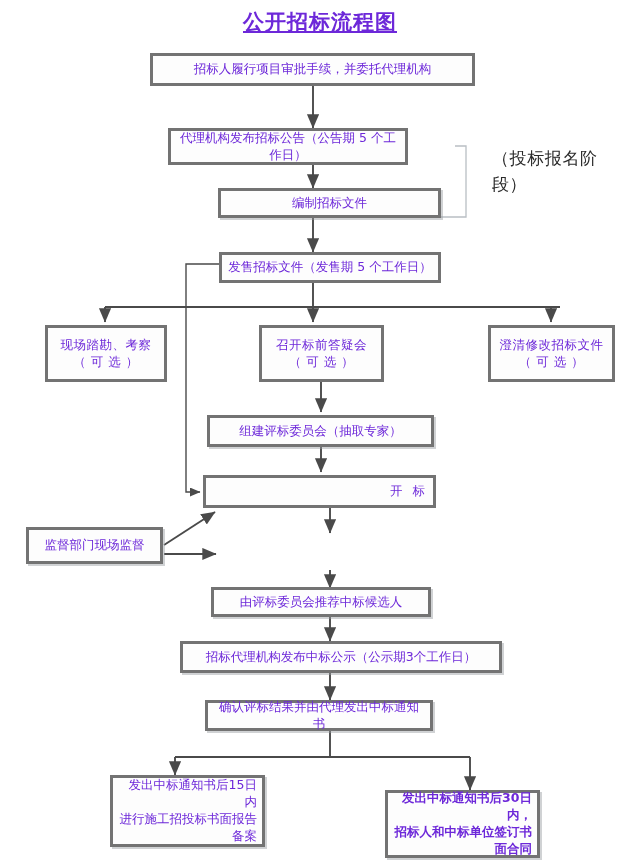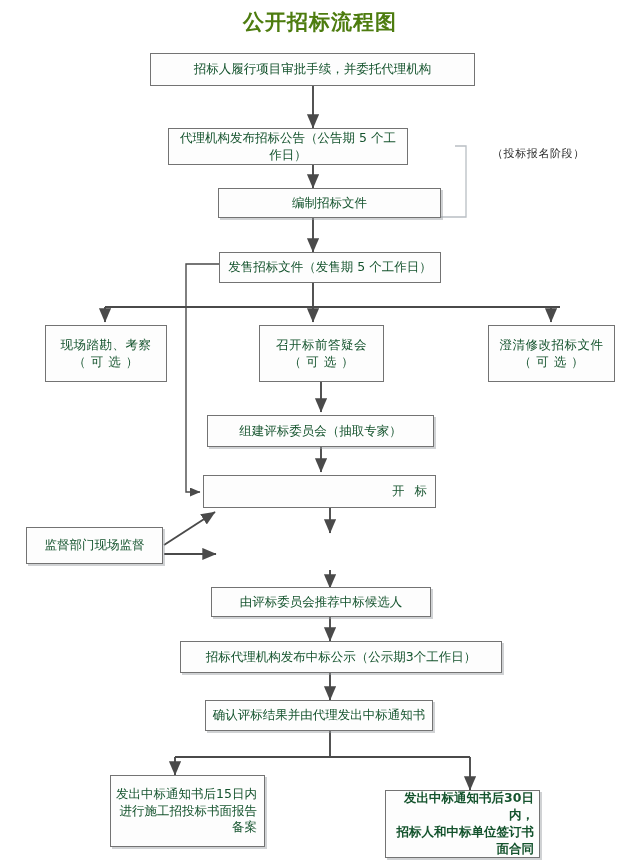--- a/index.html
+++ b/index.html
@@ -27,28 +27,29 @@
   }
   .title {
     position: absolute;
     left: 0;
     top: 8px;
     width: 640px;
     text-align: center;
     font-size: 21px;
     font-weight: bold;
     letter-spacing: 1px;
-    color: #4d7c0f;
+    color: #6d28d9;
+    text-decoration: underline;
   }
   .node {
     position: absolute;
     box-sizing: border-box;
-    border: 1px solid #737373;
+    border: 3px solid #737373;
     background: #fdfdfd;
-    color: #14532d;
+    color: #6d28d9;
     display: flex;
     align-items: center;
     justify-content: center;
     text-align: center;
     font-size: 12.5px;
     line-height: 1.35;
     padding: 2px 5px;
     z-index: 2;
   }
   .node.shadowed {
@@ -71,21 +72,21 @@
   .annot {
     position: absolute;
     font-size: 11px;
     line-height: 1.55;
     color: #2a2a2a;
     letter-spacing: 0.4px;
     white-space: pre-line;
     z-index: 2;
   }
   .annot.stage {
-    font-size: 11px;
+    font-size: 17px;
     letter-spacing: 0.6px;
   }
 </style>
 </head>
 <body>
 
 <div id="canvas">
 
   <div class="title">公开招标流程图</div>
 

